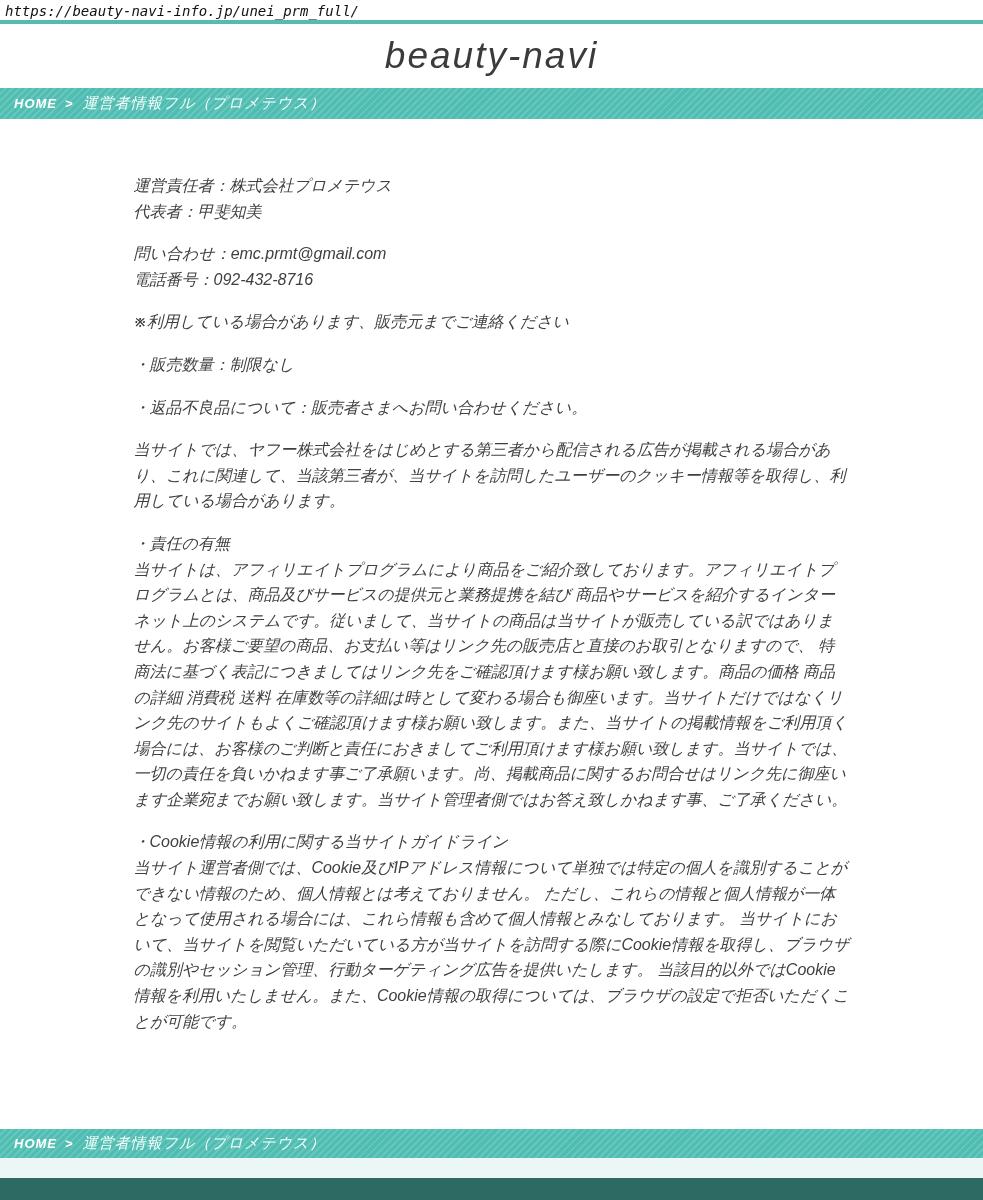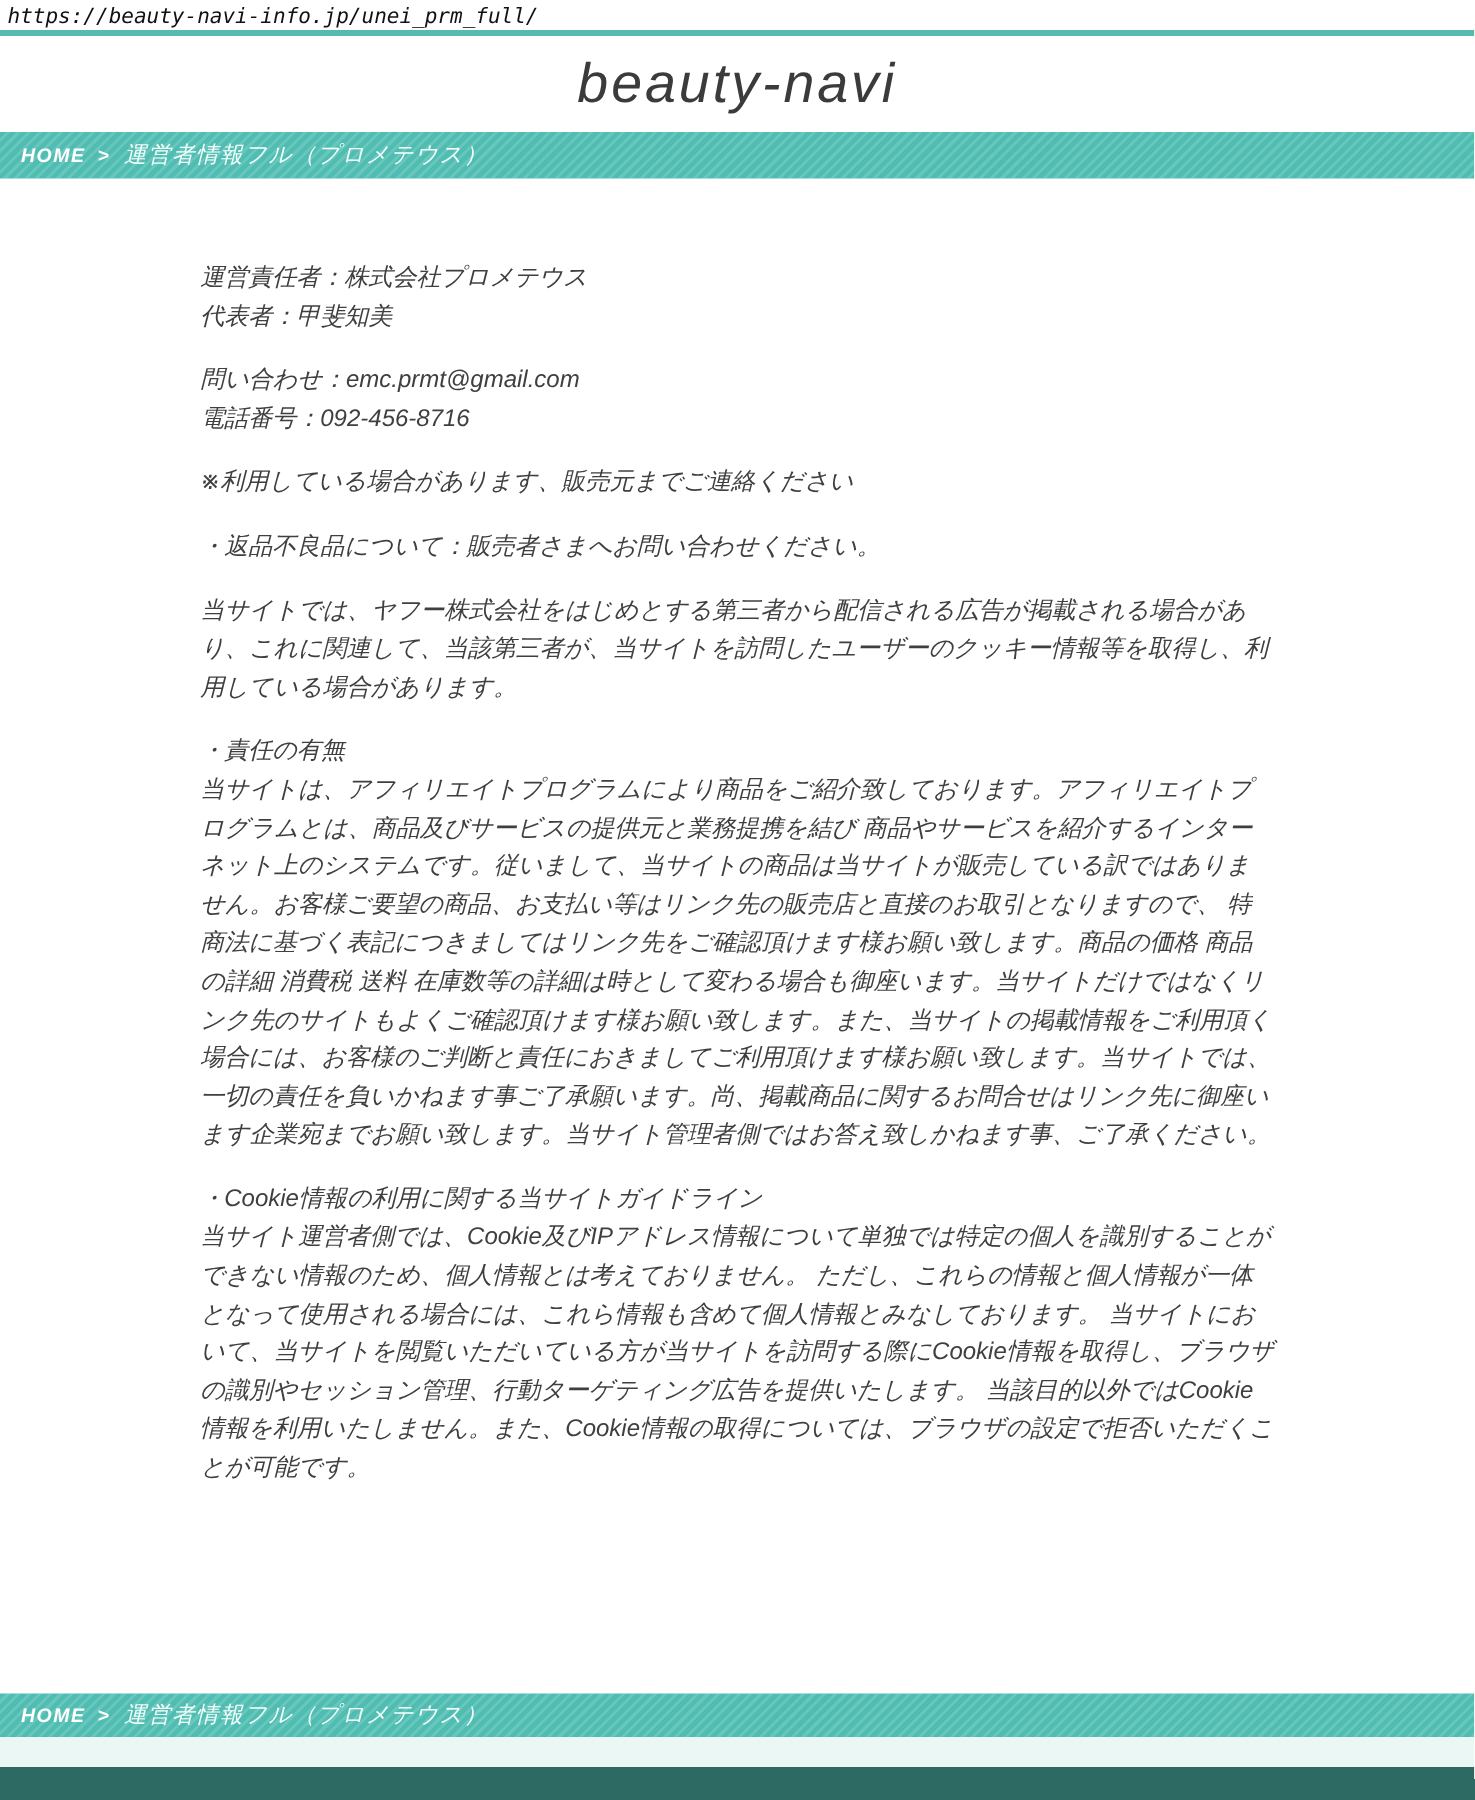--- a/index.html
+++ b/index.html
@@ -121,22 +121,23 @@
     <a class="crumb-home">HOME</a>
     <span class="crumb-sep">&gt;</span>
     <span class="crumb-current">運営者情報フル（プロメテウス）</span>
   </div>
 
   <div class="main-content">
     <div class="content-inner">
       <p>運営責任者：株式会社プロメテウス
 代表者：甲斐知美</p>
       <p>問い合わせ：emc.prmt@gmail.com
-電話番号：092-456-8716</p>
+電話番号：092-432-8716</p>
       <p>※利用している場合があります、販売元までご連絡ください</p>
+      <p>・販売数量：制限なし</p>
       <p>・返品不良品について：販売者さまへお問い合わせください。</p>
       <p>当サイトでは、ヤフー株式会社をはじめとする第三者から配信される広告が掲載される場合があり、これに関連して、当該第三者が、当サイトを訪問したユーザーのクッキー情報等を取得し、利用している場合があります。</p>
       <p>・責任の有無
 当サイトは、アフィリエイトプログラムにより商品をご紹介致しております。アフィリエイトプログラムとは、商品及びサービスの提供元と業務提携を結び 商品やサービスを紹介するインターネット上のシステムです。従いまして、当サイトの商品は当サイトが販売している訳ではありません。お客様ご要望の商品、お支払い等はリンク先の販売店と直接のお取引となりますので、 特商法に基づく表記につきましてはリンク先をご確認頂けます様お願い致します。商品の価格 商品の詳細 消費税 送料 在庫数等の詳細は時として変わる場合も御座います。当サイトだけではなくリンク先のサイトもよくご確認頂けます様お願い致します。また、当サイトの掲載情報をご利用頂く場合には、お客様のご判断と責任におきましてご利用頂けます様お願い致します。当サイトでは、一切の責任を負いかねます事ご了承願います。尚、掲載商品に関するお問合せはリンク先に御座います企業宛までお願い致します。当サイト管理者側ではお答え致しかねます事、ご了承ください。</p>
       <p>・Cookie情報の利用に関する当サイトガイドライン
 当サイト運営者側では、Cookie及びIPアドレス情報について単独では特定の個人を識別することができない情報のため、個人情報とは考えておりません。 ただし、これらの情報と個人情報が一体となって使用される場合には、これら情報も含めて個人情報とみなしております。 当サイトにおいて、当サイトを閲覧いただいている方が当サイトを訪問する際にCookie情報を取得し、ブラウザの識別やセッション管理、行動ターゲティング広告を提供いたします。 当該目的以外ではCookie情報を利用いたしません。また、Cookie情報の取得については、ブラウザの設定で拒否いただくことが可能です。</p>
     </div>
   </div>
 
   <div class="crumb-bar bottom">

